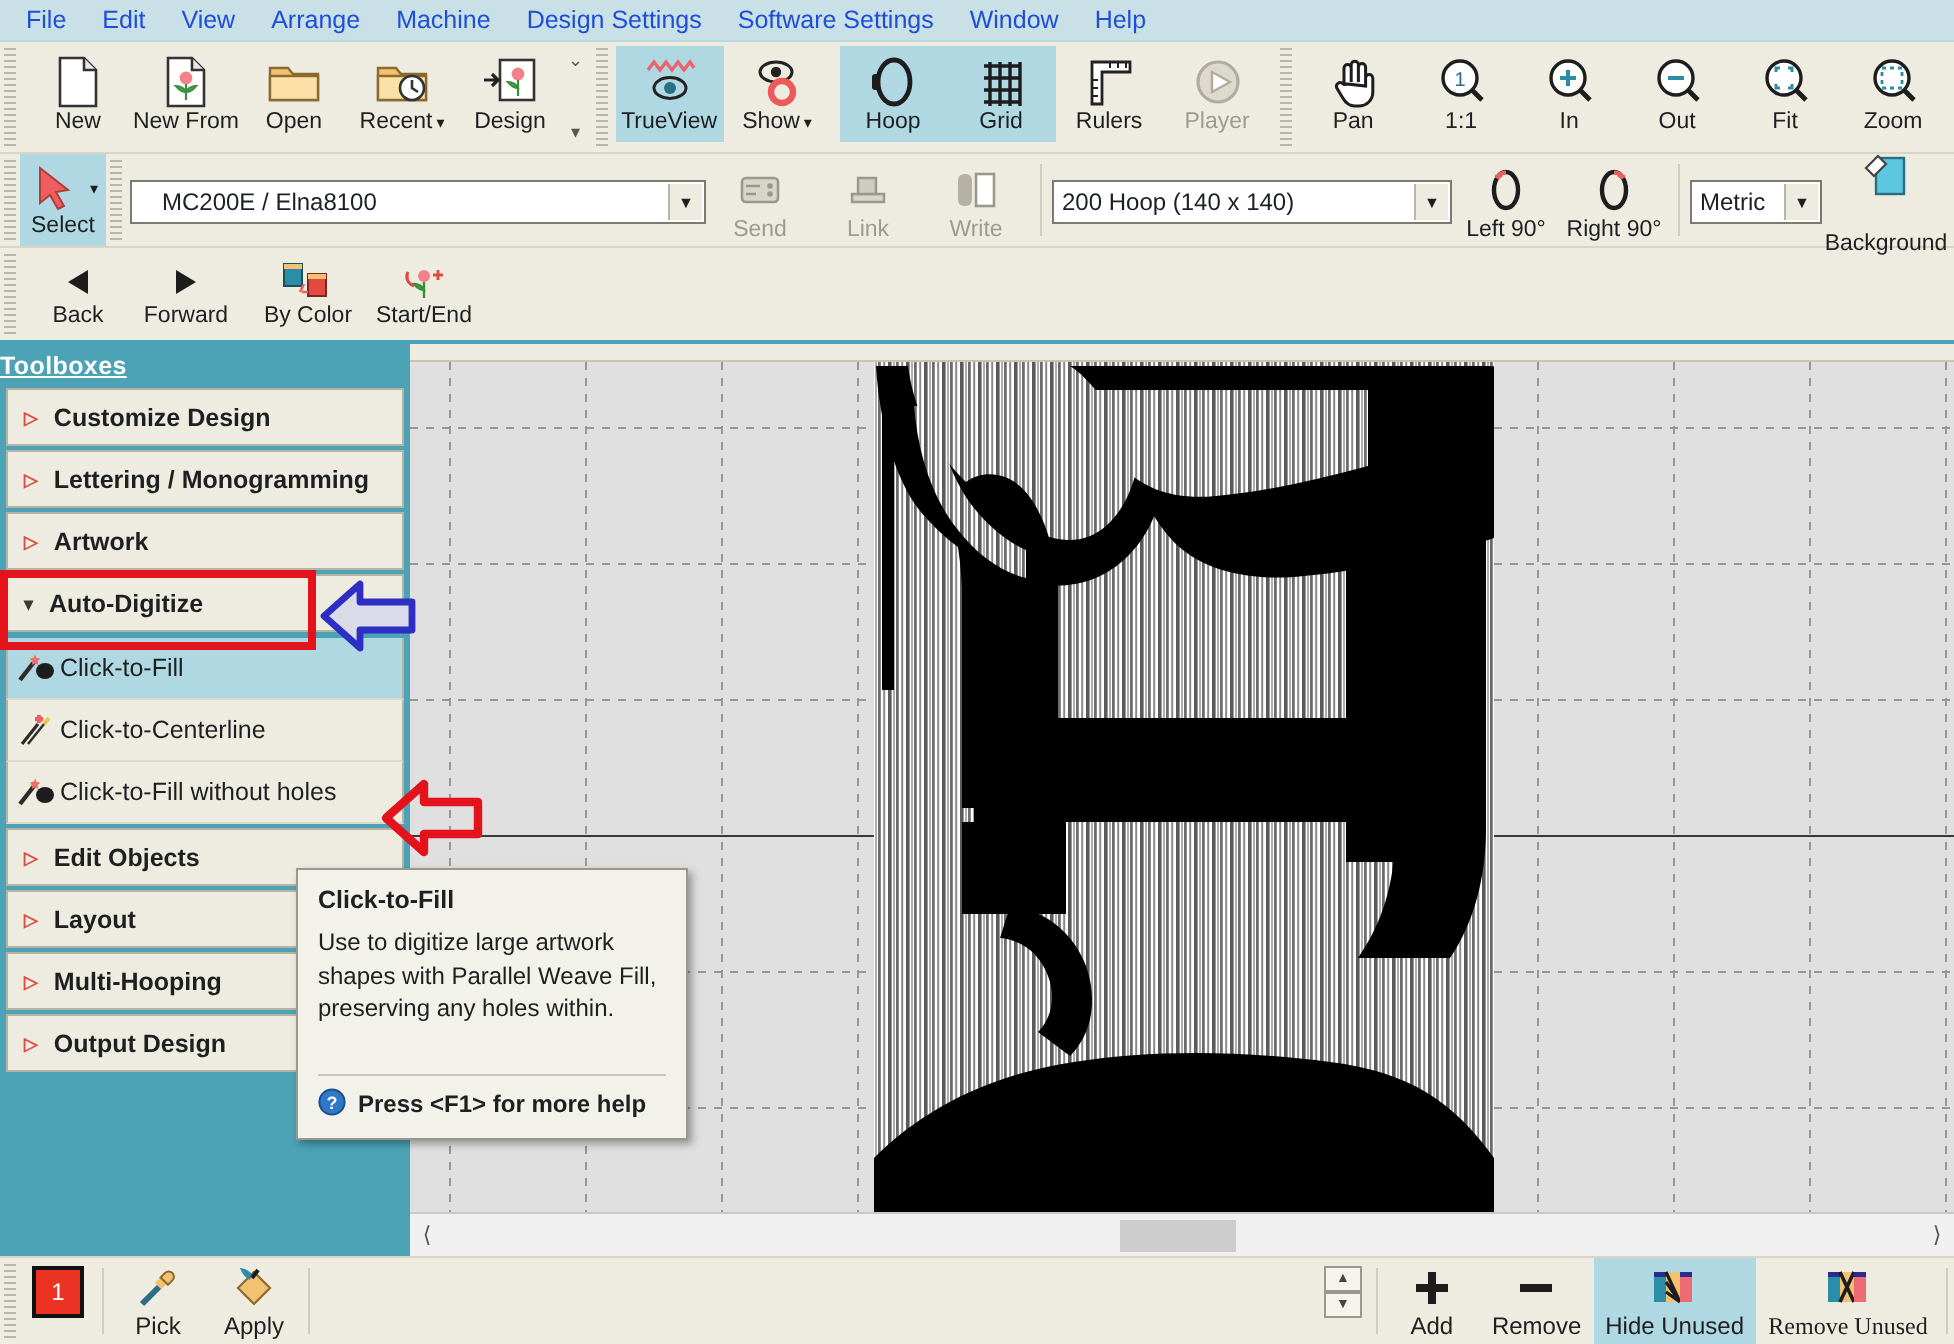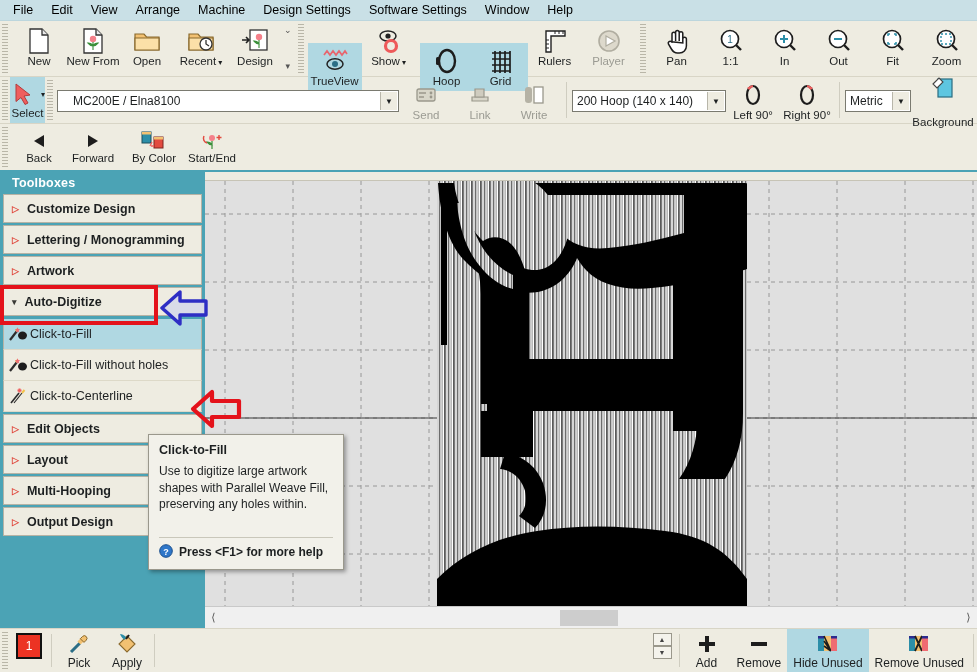--- a/index.html
+++ b/index.html
@@ -19,21 +19,21 @@
     height: 21px;
     background: #c9e0e6;
     display: flex;
     align-items: center;
     padding-left: 4px;
     border-bottom: 1px solid #bcd6dd;
   }
   .menubar .mi {
     padding: 4px 9px;
     font-size: 12.5px;
-    color: #000000;
+    color: #1d4ed8;
     cursor: default;
     white-space: nowrap;
   }
 
   
   .ribbon1 {
     height: 56px;
     background: #eeece1;
     display: flex;
     align-items: stretch;
@@ -48,21 +48,21 @@
   .sep { width:1px; background:#cfcdc0; margin:5px 3px; flex:0 0 auto;}
 
   .tbtn {
     width: 54px; min-width:44px;
     display:flex; flex-direction:column; align-items:center; justify-content:flex-start;
     padding: 3px 2px 2px 2px;
     font-size: 11.5px; cursor:default; border:1px solid transparent;
     text-align:center; line-height:1.1;
   }
   .tbtn .ic { height: 28px; display:flex; align-items:center; justify-content:center; }
-  .tbtn.sel { background:#b0d8e2;margin-top:20px; }
+  .tbtn.sel { background:#b0d8e2; }
   .tbtn.dis { color:#9b9b93; }
   .tbtn .lbl { white-space:nowrap; }
 
   .moreArrows{
     display:flex;flex-direction:column;justify-content:space-between;
     height:50px; padding:2px 2px; font-size:9px; color:#555; align-items:center;
   }
 
   
   .ribbon2 {
@@ -90,21 +90,21 @@
     border-bottom:2px solid #4ba3b5;
   }
 
   
   .main { display:flex; height:456px; }
 
   
   .dock { width:205px; background:#4ba3b5; display:flex; flex-direction:column; position:relative;}
   .dockTitle{
     height:22px; color:#fff; font-size:12.5px; font-weight:bold;
-    display:flex; align-items:center; padding-left:12px; letter-spacing:.2px;
+    display:flex; align-items:center; padding-left:0; letter-spacing:.2px;text-decoration:underline;
   }
   .dockBody{ flex:1; background:#4ba3b5; padding:0 3px 4px 3px; overflow:hidden;}
   .tbox{
     height:29px; background:#eeece1; border:1px solid #b6b3a5;
     margin-bottom:2px; display:flex; align-items:center; padding-left:8px;
     font-size:12.5px; font-weight:bold; cursor:default;
   }
   .tbox .tri{ color:#e04a3f; margin-right:8px; font-size:9px;}
   .tbox .tri.open{ color:#3a3a35;}
   .tbox.hl { position:relative; }
@@ -381,21 +381,21 @@
       <svg width="30" height="24" viewBox="0 0 30 24">
           <path d="M6 2l14 11-6 1 4 7-3 1.5-4-7-5 4z" fill="#ef5e5e" stroke="#b23c3c" stroke-width="1"></path>
         </svg>
       <span style="font-size:8px;margin-left:1px;">▾</span>
     </div>
     <div>Select</div>
   </div>
 
   <div class="grip"></div>
   <div class="grp" style="align-items:center;">
-    <div class="combo" style="width:342px;padding-left:15px;">
+    <div class="combo" style="width:288px;padding-left:15px;">
       <span>MC200E / Elna8100</span>
       <span class="arrow">▼</span>
     </div>
     <div class="tbtn dis">
       <div class="ic">
         <svg width="26" height="24" viewBox="0 0 26 24">
             <rect x="4" y="6" width="18" height="12" rx="2" fill="#d8d6c9" stroke="#9a988c" stroke-width="1.3"></rect>
             <circle cx="18" cy="10" r="1.4" fill="#9a988c"></circle>
             <circle cx="18" cy="14" r="1.4" fill="#9a988c"></circle>
             <path d="M6 10h7M6 14h5" stroke="#9a988c" stroke-width="1.3"></path>
@@ -418,21 +418,21 @@
             <rect x="4" y="4" width="7" height="16" rx="3" fill="#b5b2a5"></rect>
             <rect x="13" y="4" width="9" height="16" fill="#fff" stroke="#9a988c" stroke-width="1.3"></rect>
           </svg>
       </div>
       <div class="lbl">Write</div>
     </div>
   </div>
 
   <div class="sep"></div>
   <div class="grp" style="align-items:center;">
-    <div class="combo" style="width:154px;">
+    <div class="combo" style="width:200px;">
       <span>200 Hoop (140 x 140)</span>
       <span class="arrow">▼</span>
     </div>
     <div class="tbtn">
       <div class="ic">
         <svg width="26" height="24" viewBox="0 0 26 24">
             <ellipse cx="13" cy="12" rx="6" ry="9" fill="none" stroke="#1d1d1d" stroke-width="2.2"></ellipse>
             <path d="M13 3.2c-2.5 0-4 1.6-4.6 3" stroke="#ef5e5e" stroke-width="2" fill="none"></path>
             <path d="M7.2 4.3l1.8 2.4L11.6 5z" fill="#ef5e5e"></path>
           </svg>
@@ -551,39 +551,39 @@
               <path d="M9.6 3.2l.7 1.8 1.9.3-1.4 1.3.4 1.9-1.6-.9-1.7.9.4-1.9L6.9 5.3l1.9-.3z" fill="#ef6b72"></path>
               <ellipse cx="14.5" cy="11.5" rx="4.5" ry="4" fill="#1d1d1d"></ellipse>
             </svg>
         </span>
         <span>Click-to-Fill</span>
       </div>
 
       <div class="item">
         <span class="iic">
           <svg width="20" height="20" viewBox="0 0 20 20">
+              <path d="M3 17l8-10" stroke="#2b2b2b" stroke-width="1.6"></path>
+              <path d="M6 17l8-10" stroke="#2b2b2b" stroke-width="1.2"></path>
+              <path d="M11.5 2.5v4M9.5 4.5h4" stroke="#ef5e5e" stroke-width="2"></path>
+              <path d="M14 7l2.5-3" stroke="#f2c24a" stroke-width="2"></path>
+            </svg>
+        </span>
+        <span>Click-to-Centerline</span>
+      </div>
+
+      <div class="item">
+        <span class="iic">
+          <svg width="20" height="20" viewBox="0 0 20 20">
               <path d="M2 16L9 7" stroke="#2b2b2b" stroke-width="2.2"></path>
               <path d="M8 7l1.4-1.6" stroke="#f2c24a" stroke-width="2.6"></path>
               <path d="M9.6 3.2l.7 1.8 1.9.3-1.4 1.3.4 1.9-1.6-.9-1.7.9.4-1.9L6.9 5.3l1.9-.3z" fill="#ef6b72"></path>
               <ellipse cx="14.5" cy="11.5" rx="4.5" ry="4" fill="#1d1d1d"></ellipse>
             </svg>
         </span>
         <span>Click-to-Fill without holes</span>
-      </div>
-
-      <div class="item">
-        <span class="iic">
-          <svg width="20" height="20" viewBox="0 0 20 20">
-              <path d="M3 17l8-10" stroke="#2b2b2b" stroke-width="1.6"></path>
-              <path d="M6 17l8-10" stroke="#2b2b2b" stroke-width="1.2"></path>
-              <path d="M11.5 2.5v4M9.5 4.5h4" stroke="#ef5e5e" stroke-width="2"></path>
-              <path d="M14 7l2.5-3" stroke="#f2c24a" stroke-width="2"></path>
-            </svg>
-        </span>
-        <span>Click-to-Centerline</span>
       </div>
 
       <div class="tbox" style="margin-top:2px;">
         <span class="tri">▷</span>
         <span>Edit Objects</span>
       </div>
       <div class="tbox">
         <span class="tri">▷</span>
         <span>Layout</span>
       </div>
@@ -771,21 +771,21 @@
           <rect x="5" y="3" width="6" height="15" fill="#2b8ea8"></rect>
           <rect x="5" y="3" width="6" height="2.5" fill="#2b2b8f"></rect>
           <rect x="11" y="3" width="7" height="15" fill="#f2c172"></rect>
           <path d="M11 3l7 15M11 8l7 10M11 13l7 5" stroke="#1d1d1d" stroke-width="1.6"></path>
           <rect x="18" y="3" width="6" height="15" fill="#ef6b72"></rect>
           <rect x="18" y="3" width="6" height="2.5" fill="#2b2b8f"></rect>
         </svg>
     </div>
     <div>Hide Unused</div>
   </div>
-  <div class="bbtn" style="min-width:92px;">
+  <div class="bbtn" style="min-width:92px;font-family:Liberation Serif, serif;">
     <div class="ic">
       <svg width="30" height="22" viewBox="0 0 30 22">
           <rect x="5" y="3" width="6" height="15" fill="#2b8ea8"></rect>
           <rect x="5" y="3" width="6" height="2.5" fill="#2b2b8f"></rect>
           <rect x="11" y="3" width="7" height="15" fill="#f2c172"></rect>
           <path d="M11 3l7 15M18 3l-7 15" stroke="#1d1d1d" stroke-width="1.8"></path>
           <rect x="18" y="3" width="6" height="15" fill="#ef6b72"></rect>
           <rect x="18" y="3" width="6" height="2.5" fill="#2b2b8f"></rect>
         </svg>
     </div>

